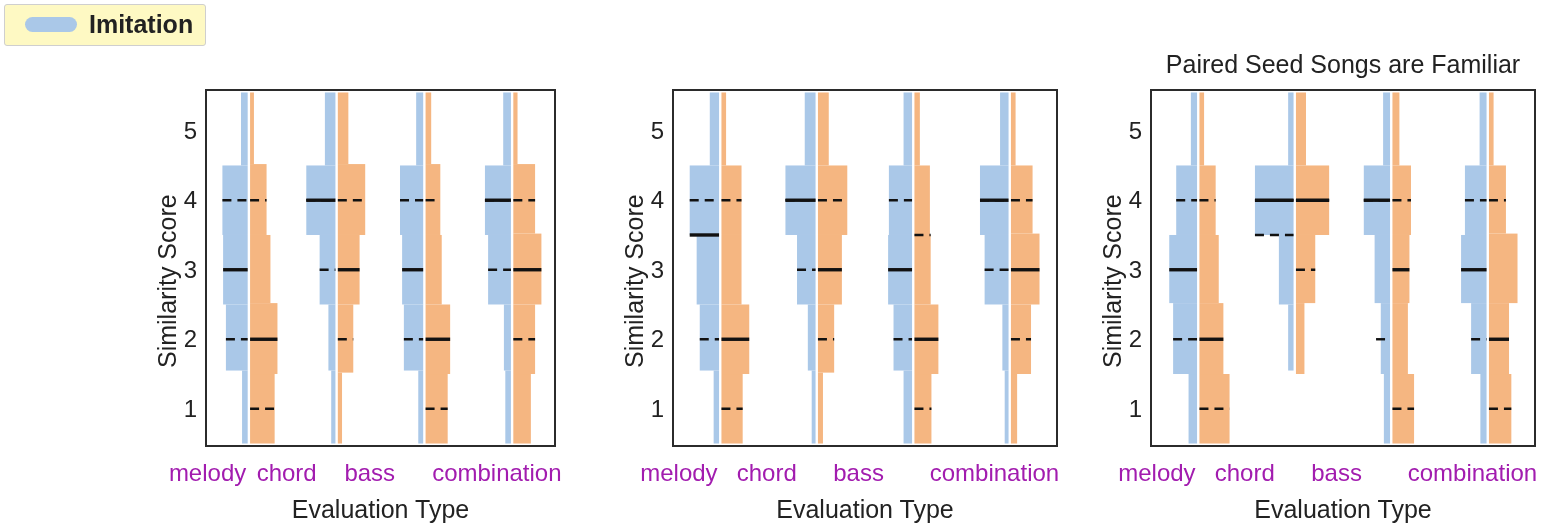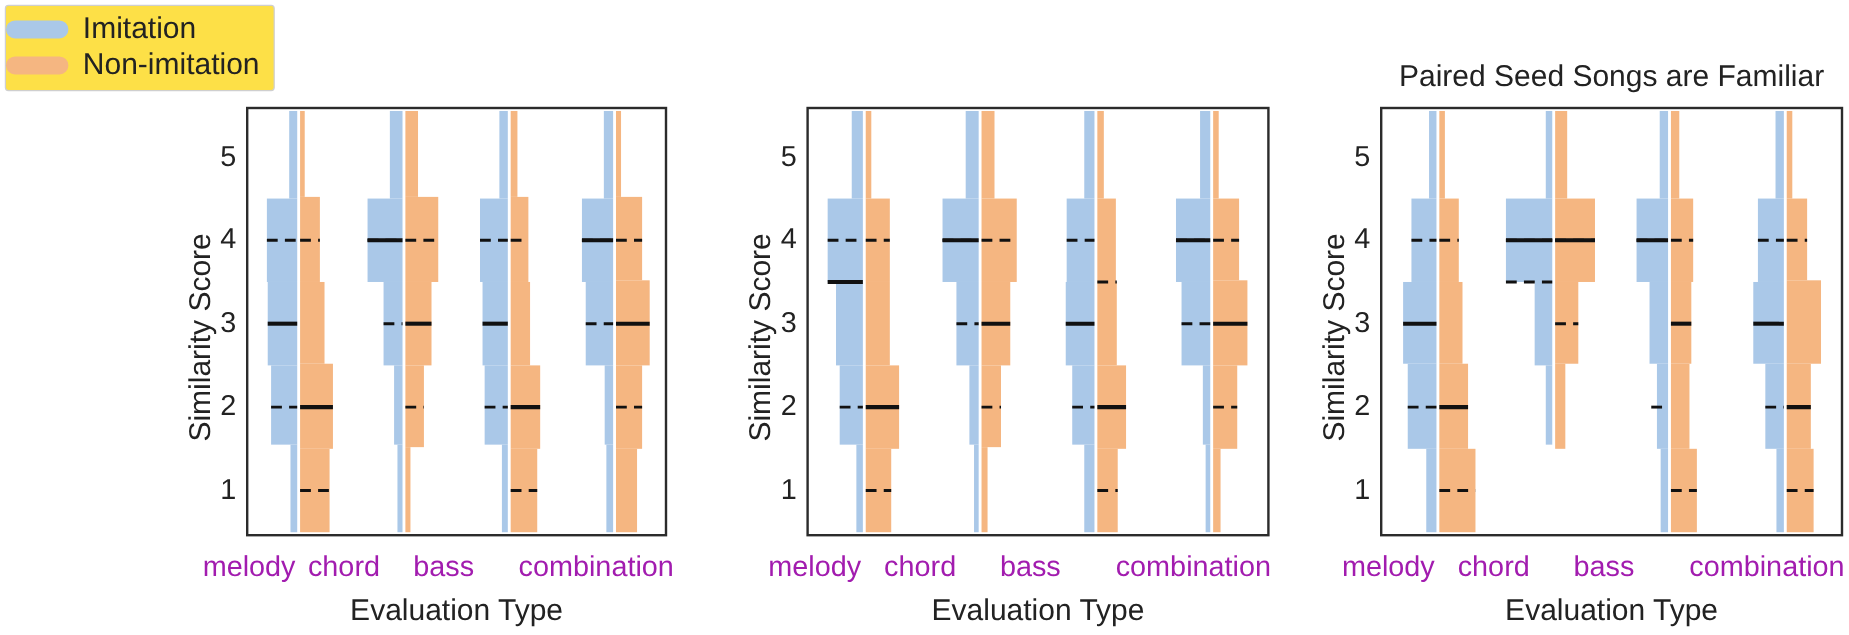--- a/index.html
+++ b/index.html
@@ -1,19 +1,19 @@
 <!DOCTYPE html>
 <html><head>
 <meta charset="utf-8">
 <style>
   html,body{margin:0;padding:0;background:#ffffff;}
   body{width:1541px;height:529px;font-family:"Liberation Sans",sans-serif;overflow:hidden;position:relative;}
   #figure{position:absolute;left:0;top:0;width:1541px;height:529px;}
-  .legend-box{position:absolute;left:4px;top:4px;background:#fde047;border:1px solid #cfcfcf;border-radius:3px;
-    padding:7px 12px 8px 0;display:flex;flex-direction:column;gap:5px;z-index:5;}
+  .legend-box{position:absolute;left:4px;top:4px;background:#fef9c3;border:1px solid #cfcfcf;border-radius:3px;
+    padding:7px 12px 8px 20px;display:flex;flex-direction:column;gap:5px;z-index:5;font-weight:bold;}
   .legend-row{display:flex;align-items:center;gap:12px;}
   .legend-swatch{width:52px;height:15px;border-radius:8px;flex:none;}
   .legend-label{font-size:25px;color:#222;line-height:1;white-space:nowrap;}
   .panel{position:absolute;top:0;height:529px;}
   .panel-title{position:absolute;top:50px;width:100%;text-align:center;font-size:25px;color:#222;white-space:nowrap;}
   .axes{position:absolute;border:2px solid #2b2b2b;background:#fff;box-sizing:border-box;}
   .ylabel{position:absolute;font-size:25px;color:#222;white-space:nowrap;
     transform:rotate(-90deg);transform-origin:left top;}
   .xlabel{position:absolute;font-size:25px;color:#222;text-align:center;white-space:nowrap;}
   .ytick{position:absolute;font-size:24px;color:#222;text-align:right;width:34px;}
@@ -22,24 +22,20 @@
 </style>
 </head>
 <body>
 
 <div id="figure">
 
   <div class="legend-box">
     <div class="legend-row">
       <span class="legend-swatch" style="background: rgb(170, 200, 232);"></span>
       <span class="legend-label">Imitation</span>
-    </div>
-    <div class="legend-row">
-      <span class="legend-swatch" style="background: rgb(245, 182, 129);"></span>
-      <span class="legend-label">Non-imitation</span>
     </div>
   </div>
 
   <div id="panels">
       <div class="panel" style="left: 0px; width: 1541px;">
         <div class="axes" style="left: 205px; top: 89px; width: 351px; height: 358px; border-color: rgb(43, 43, 43);"></div>
         <div class="ytick" style="left: 163px; top: 394.767px;">1</div>
         <div class="ytick" style="left: 163px; top: 325.252px;">2</div>
         <div class="ytick" style="left: 163px; top: 255.738px;">3</div>
         <div class="ytick" style="left: 163px; top: 186.223px;">4</div>

